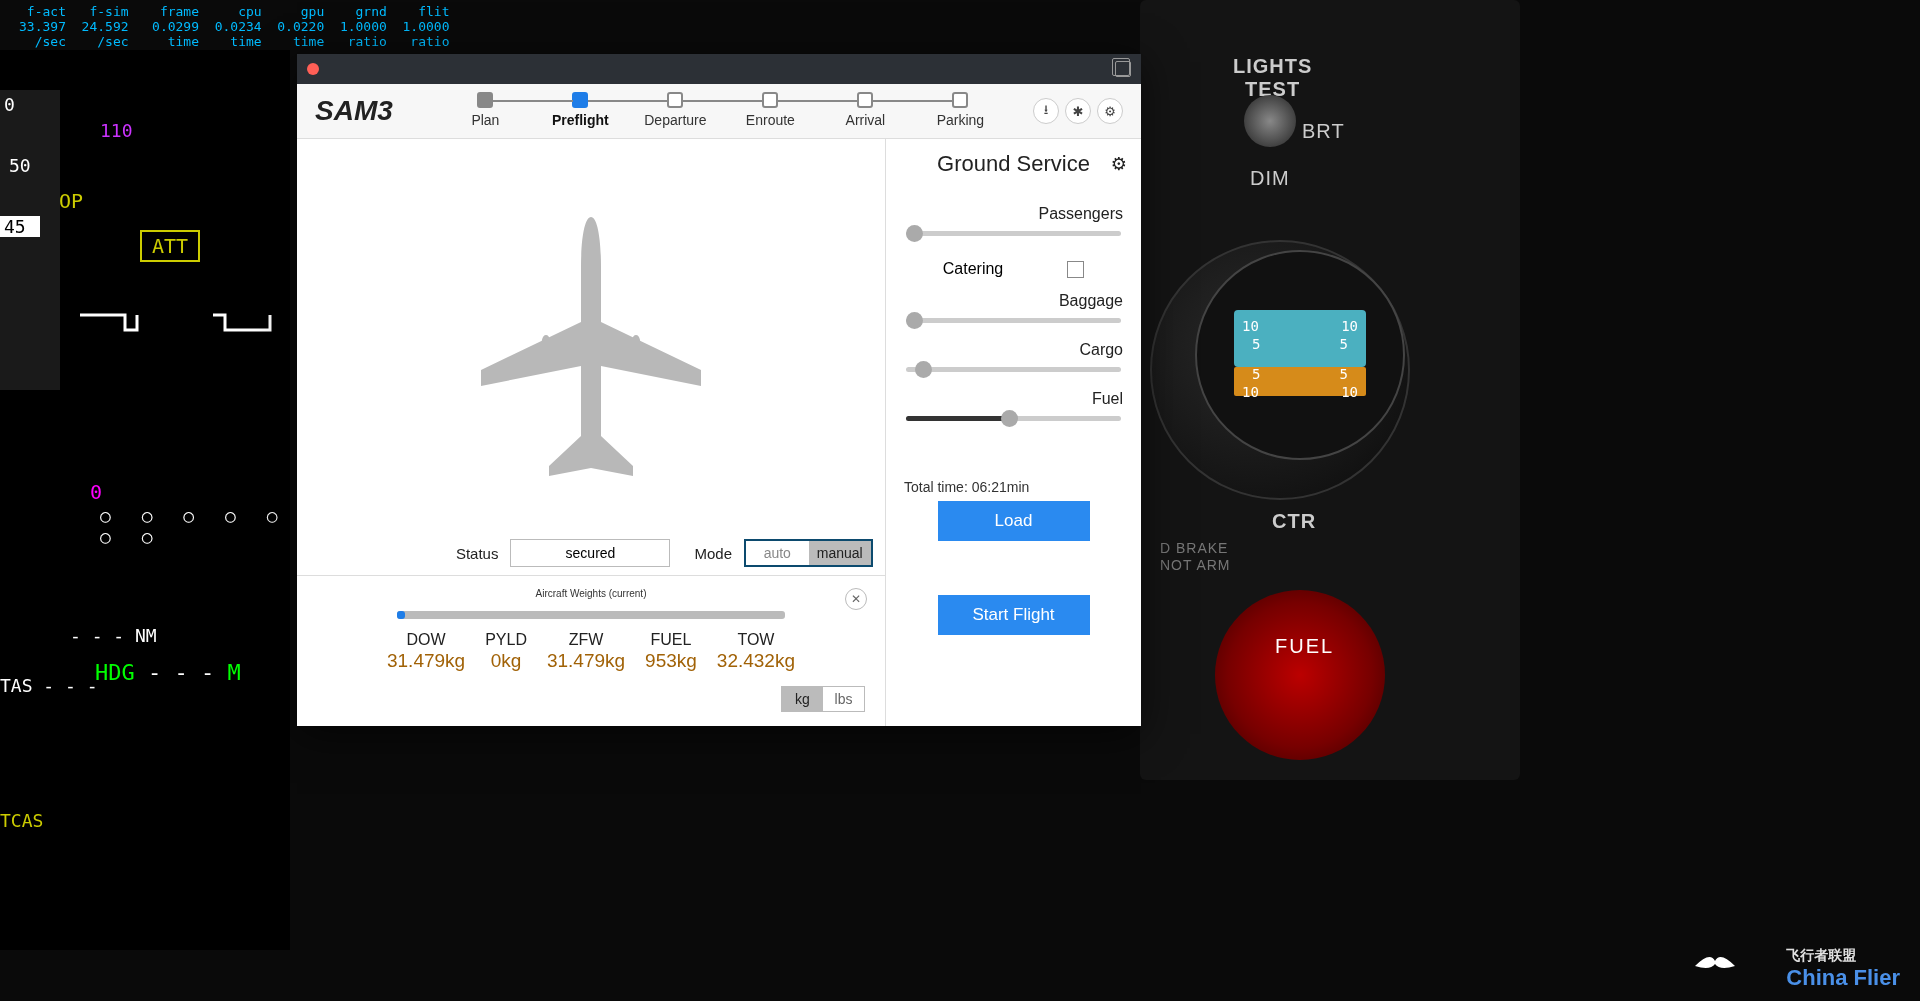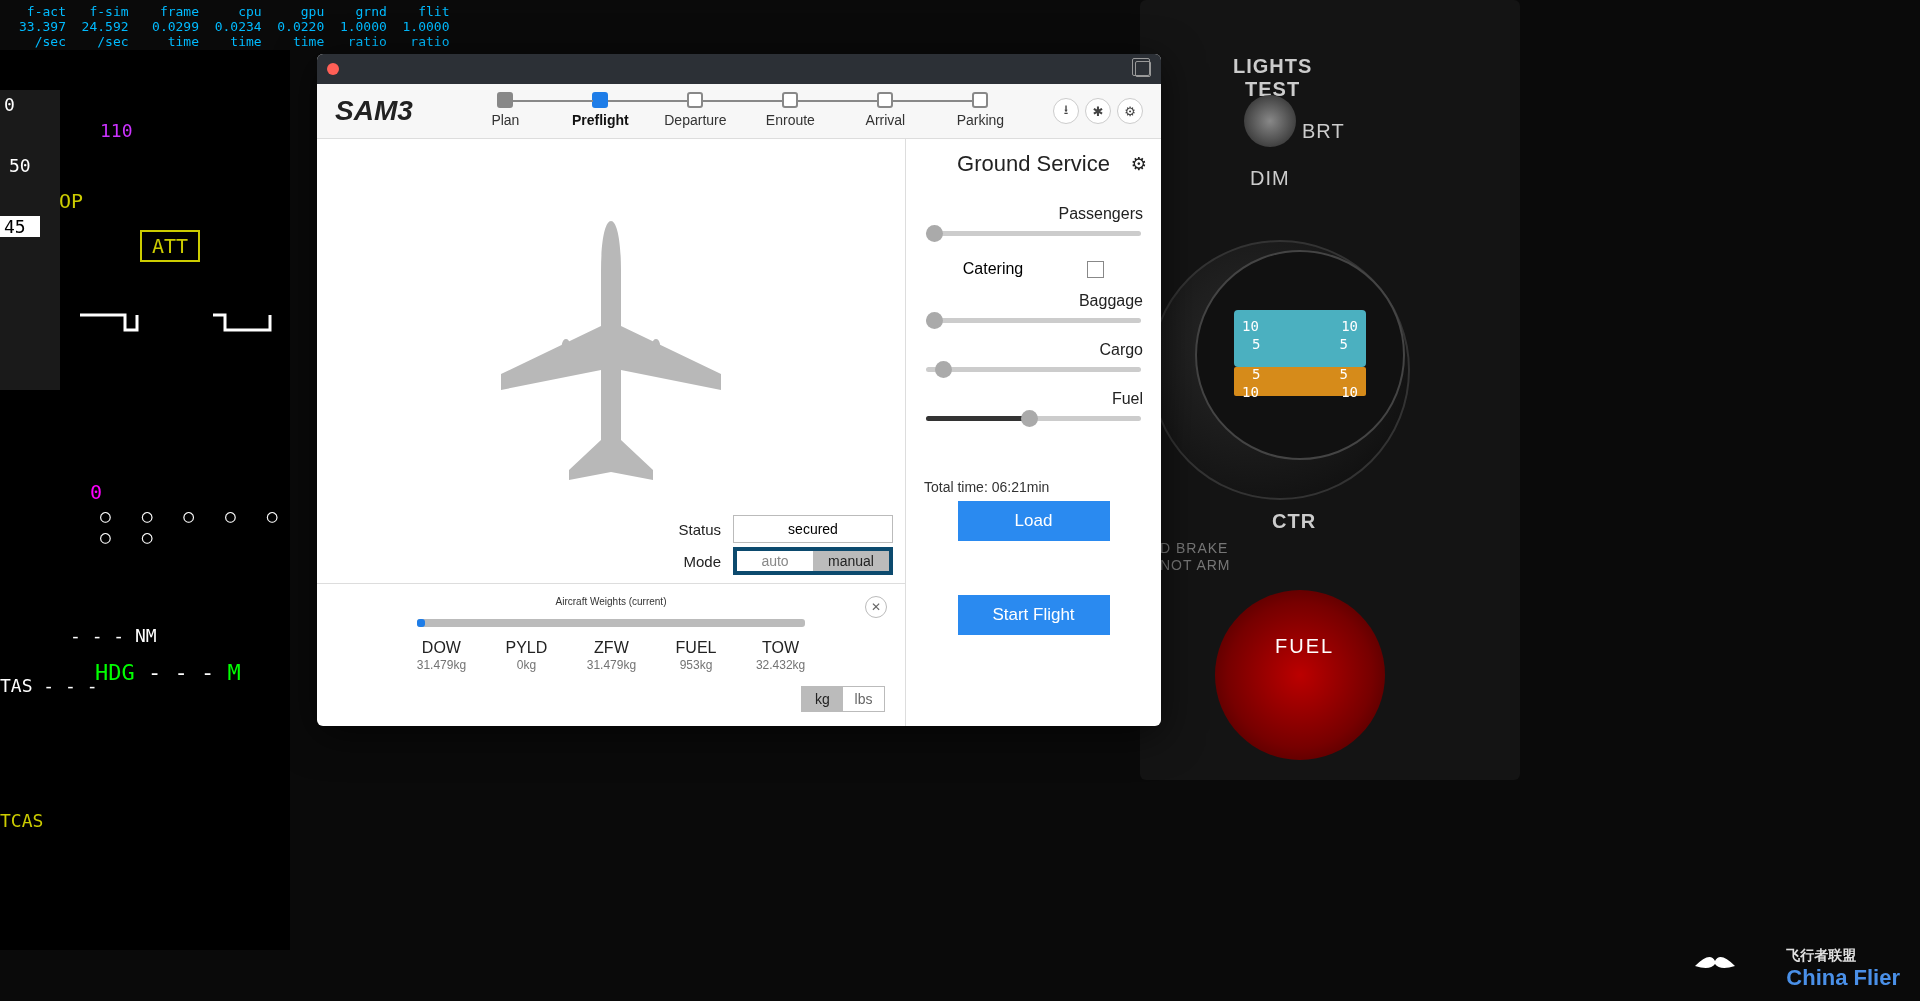--- a/index.html
+++ b/index.html
@@ -42,24 +42,23 @@
     .watermark .line1 { color: #e0e0e0; font-size: 14px; font-weight:600; }
     .watermark .line2 { color: #4a90e8; font-size: 22px; font-weight: 700; }
     .watermark .bird { position:absolute; right:160px; bottom:5px; width:50px; height:50px; }
 
     
     .window {
       position: absolute;
       left: 297px; top: 54px;
       width: 844px; height: 672px;
       background: #fff;
-      border-radius: 6px;
+      border-radius: 0;
       overflow: hidden;
       box-shadow: 0 8px 40px rgba(0,0,0,0.6);
-      margin-left: 20px;
     }
     .titlebar { height: 30px; background: #2c3036; display: flex; align-items: center; padding: 0 10px; }
     .titlebar .close { width: 12px; height: 12px; border-radius: 50%; background: #ff5f56; }
     .titlebar .spacer { flex: 1; }
     .titlebar .win-icon { width: 16px; height: 16px; border: 1.5px solid #999; border-radius: 2px; position: relative; cursor: pointer; }
     .titlebar .win-icon::before { content:""; position:absolute; width:16px; height:16px; border:1.5px solid #999; border-radius:2px; left:-4px; top:-4px; }
 
     .header { height: 55px; background: #f7f7f7; border-bottom: 1px solid #ddd; display: flex; align-items: center; padding: 0 18px; }
     .logo { font-size: 28px; font-weight: 700; font-style: italic; color: #222; margin-right: 20px; }
     .stepper { flex: 1; display: flex; align-items: center; justify-content: center; gap: 0; margin-top:-2px; }
@@ -70,37 +69,37 @@
     .step .lbl { font-size: 14px; color: #333; }
     .step.active .lbl { font-weight: 600; color:#111;}
     .step + .step::before { content: ""; position: absolute; height: 2px; width: 80px; background: #888; left: -40px; top: 8px; }
     .hdr-icons { display: flex; gap: 6px; }
     .icon-btn { width: 26px; height: 26px; border: 1px solid #ccc; border-radius: 50%; display: flex; align-items: center; justify-content: center; font-size: 13px; color: #444; cursor: pointer; background:#fff; }
 
     .content { display: flex; height: calc(100% - 85px); }
     .left { flex: 1; border-right: 1px solid #ddd; display: flex; flex-direction: column; }
     .aircraft-pane { flex: 1; position: relative; display:flex; align-items:center; justify-content:center; }
     .airplane { color: #bbb; }
-    .status-block { position: absolute; right: 12px; bottom: 8px; display:flex; flex-direction:column; gap:4px;}
+    .status-block { position: absolute; right: 12px; bottom: 8px; display:flex; gap:24px;}
     .status-row { display: flex; align-items: center; gap: 12px; justify-content:flex-end; }
     .status-row .lbl { font-size: 15px; color: #222; }
     .status-box { width: 160px; height: 28px; border: 1px solid #bbb; display: flex; align-items: center; justify-content: center; font-size: 14px; background: #fff; }
-    .toggle { display: flex; width: 160px; height: 28px; border: 4px solid #0c4a6e; }
+    .toggle { display: flex; width: 129px; height: 28px; border: 2px solid #0c4a6e; }
     .toggle .opt { flex: 1; display: flex; align-items: center; justify-content: center; font-size: 14px; color: #888; cursor: pointer; }
     .toggle .opt.active { background: #bbb; color: #222; }
 
     .weights { border-top: 1px solid #ddd; padding: 12px 20px 14px; position:relative; }
     .weights .title { text-align: center; font-size: 10px; color: #333; margin-bottom: 12px; }
     .weights .close-x { position: absolute; right: 18px; top: 12px; width: 22px; height: 22px; border: 1px solid #bbb; border-radius: 50%; display: flex; align-items: center; justify-content: center; font-size: 12px; color: #666; cursor:pointer; }
     .wbar { height: 8px; background: #bbb; border-radius: 3px; margin: 0 80px 12px; position: relative; }
     .wbar .fill { position: absolute; left: 0; top: 0; height: 100%; width: 2%; background: #1e7de8; border-radius: 3px; }
     .wcols { display: flex; justify-content: space-around; margin: 0 60px; }
     .wcol { text-align: center; }
     .wcol .h { font-size: 16px; color: #222; }
-    .wcol .v { font-size: 12px; color: #737373; margin-top: 1px; }
+    .wcol .v { font-size: 19px; color: #a16207; margin-top: 1px; }
     .unit-toggle { display: flex; border: 1px solid #bbb; width: 84px; margin-left: auto; margin-top: 14px; }
     .unit-toggle .u { flex: 1; text-align: center; padding: 4px 0; font-size: 14px; cursor: pointer; color:#666; }
     .unit-toggle .u.active { background: #bbb; color: #222; }
 
     .right { width: 255px; padding: 12px 18px; display: flex; flex-direction: column; }
     .gs-head { display: flex; align-items: center; justify-content: center; gap: 14px; margin-bottom: 28px; position:relative; }
     .gs-head h2 { font-size: 22px; font-weight: 400; color: #222; }
     .gs-head .gear { position:absolute; right:-4px; font-size:18px; color:#222; cursor:pointer; }
     .gs-item { margin-bottom: 14px; }
     .gs-item .ilbl { text-align: right; font-size: 16px; color: #222; margin-bottom: 4px; }

